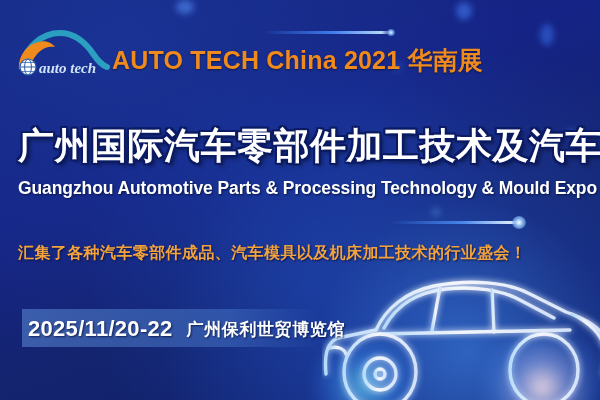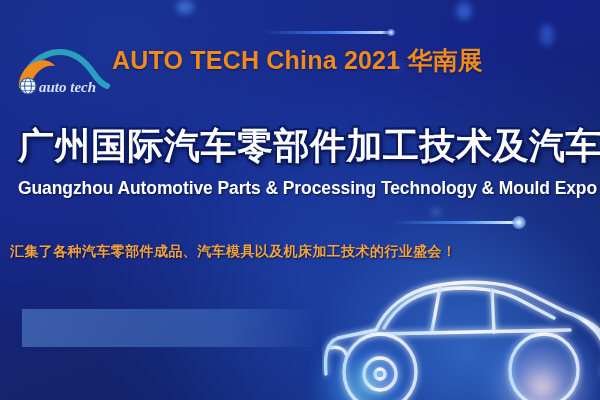--- a/index.html
+++ b/index.html
@@ -54,21 +54,21 @@
     filter:blur(4px);
   }
   .car-glow-front{
     position:absolute;left:-18px;top:84px;width:120px;height:100px;border-radius:50%;
     background:radial-gradient(circle,rgba(120,230,255,.6) 0%,rgba(60,150,255,.3) 40%,rgba(0,0,0,0) 72%);
     filter:blur(5px);
   }
   .car-wire svg{position:absolute;left:0;top:0;}
 
   
-  .logo{position:absolute;left:8px;top:44px;width:108px;height:52px;}
+  .logo{position:absolute;left:8px;top:25px;width:108px;height:52px;}
   .logo svg{display:block;}
 
   
   .header-title{
     position:absolute;left:112px;top:44px;
     font-size:25px;font-weight:bold;letter-spacing:.2px;
     color:#f08a1c;
     text-shadow:0 1px 2px rgba(0,0,0,.45);
     white-space:nowrap;
   }
@@ -87,22 +87,22 @@
   
   .sub-title{
     position:absolute;left:18px;top:178px;
     font-size:17.5px;font-weight:bold;letter-spacing:-.1px;
     color:#ffffff;white-space:nowrap;
     text-shadow:1px 1px 2px rgba(5,15,60,.85);
   }
 
   
   .tagline{
-    position:absolute;left:10px;top:243px;
-    font-size:14px;font-weight:bold;letter-spacing:.4px;
+    position:absolute;left:18px;top:243px;
+    font-size:16px;font-weight:bold;letter-spacing:.4px;
     color:#f3a23c;white-space:nowrap;
     text-shadow:1px 1px 2px rgba(5,15,60,.8);
   }
 
   
   .date-band{
     position:absolute;left:22px;top:309px;width:296px;height:38px;
     background:linear-gradient(90deg,rgba(90,140,215,.55) 0%,rgba(80,130,210,.42) 70%,rgba(70,120,200,0) 100%);
   }
   .date-row{
@@ -199,14 +199,18 @@
 
   <div class="header-title">AUTO TECH China 2021 华南展</div>
 
   <div class="main-title">广州国际汽车零部件加工技术及汽车模具展览会</div>
 
   <div class="sub-title">Guangzhou Automotive Parts &amp; Processing Technology &amp; Mould Expo 2025</div>
 
   <div class="tagline">汇集了各种汽车零部件成品、汽车模具以及机床加工技术的行业盛会！</div>
 
   <div class="date-band"></div>
+  <div class="date-row">
+    <span class="date-text">2025/11/20-22</span>
+    <span class="venue-text">广州保利世贸博览馆</span>
+  </div>
 
 </div>
 
 </body></html>

